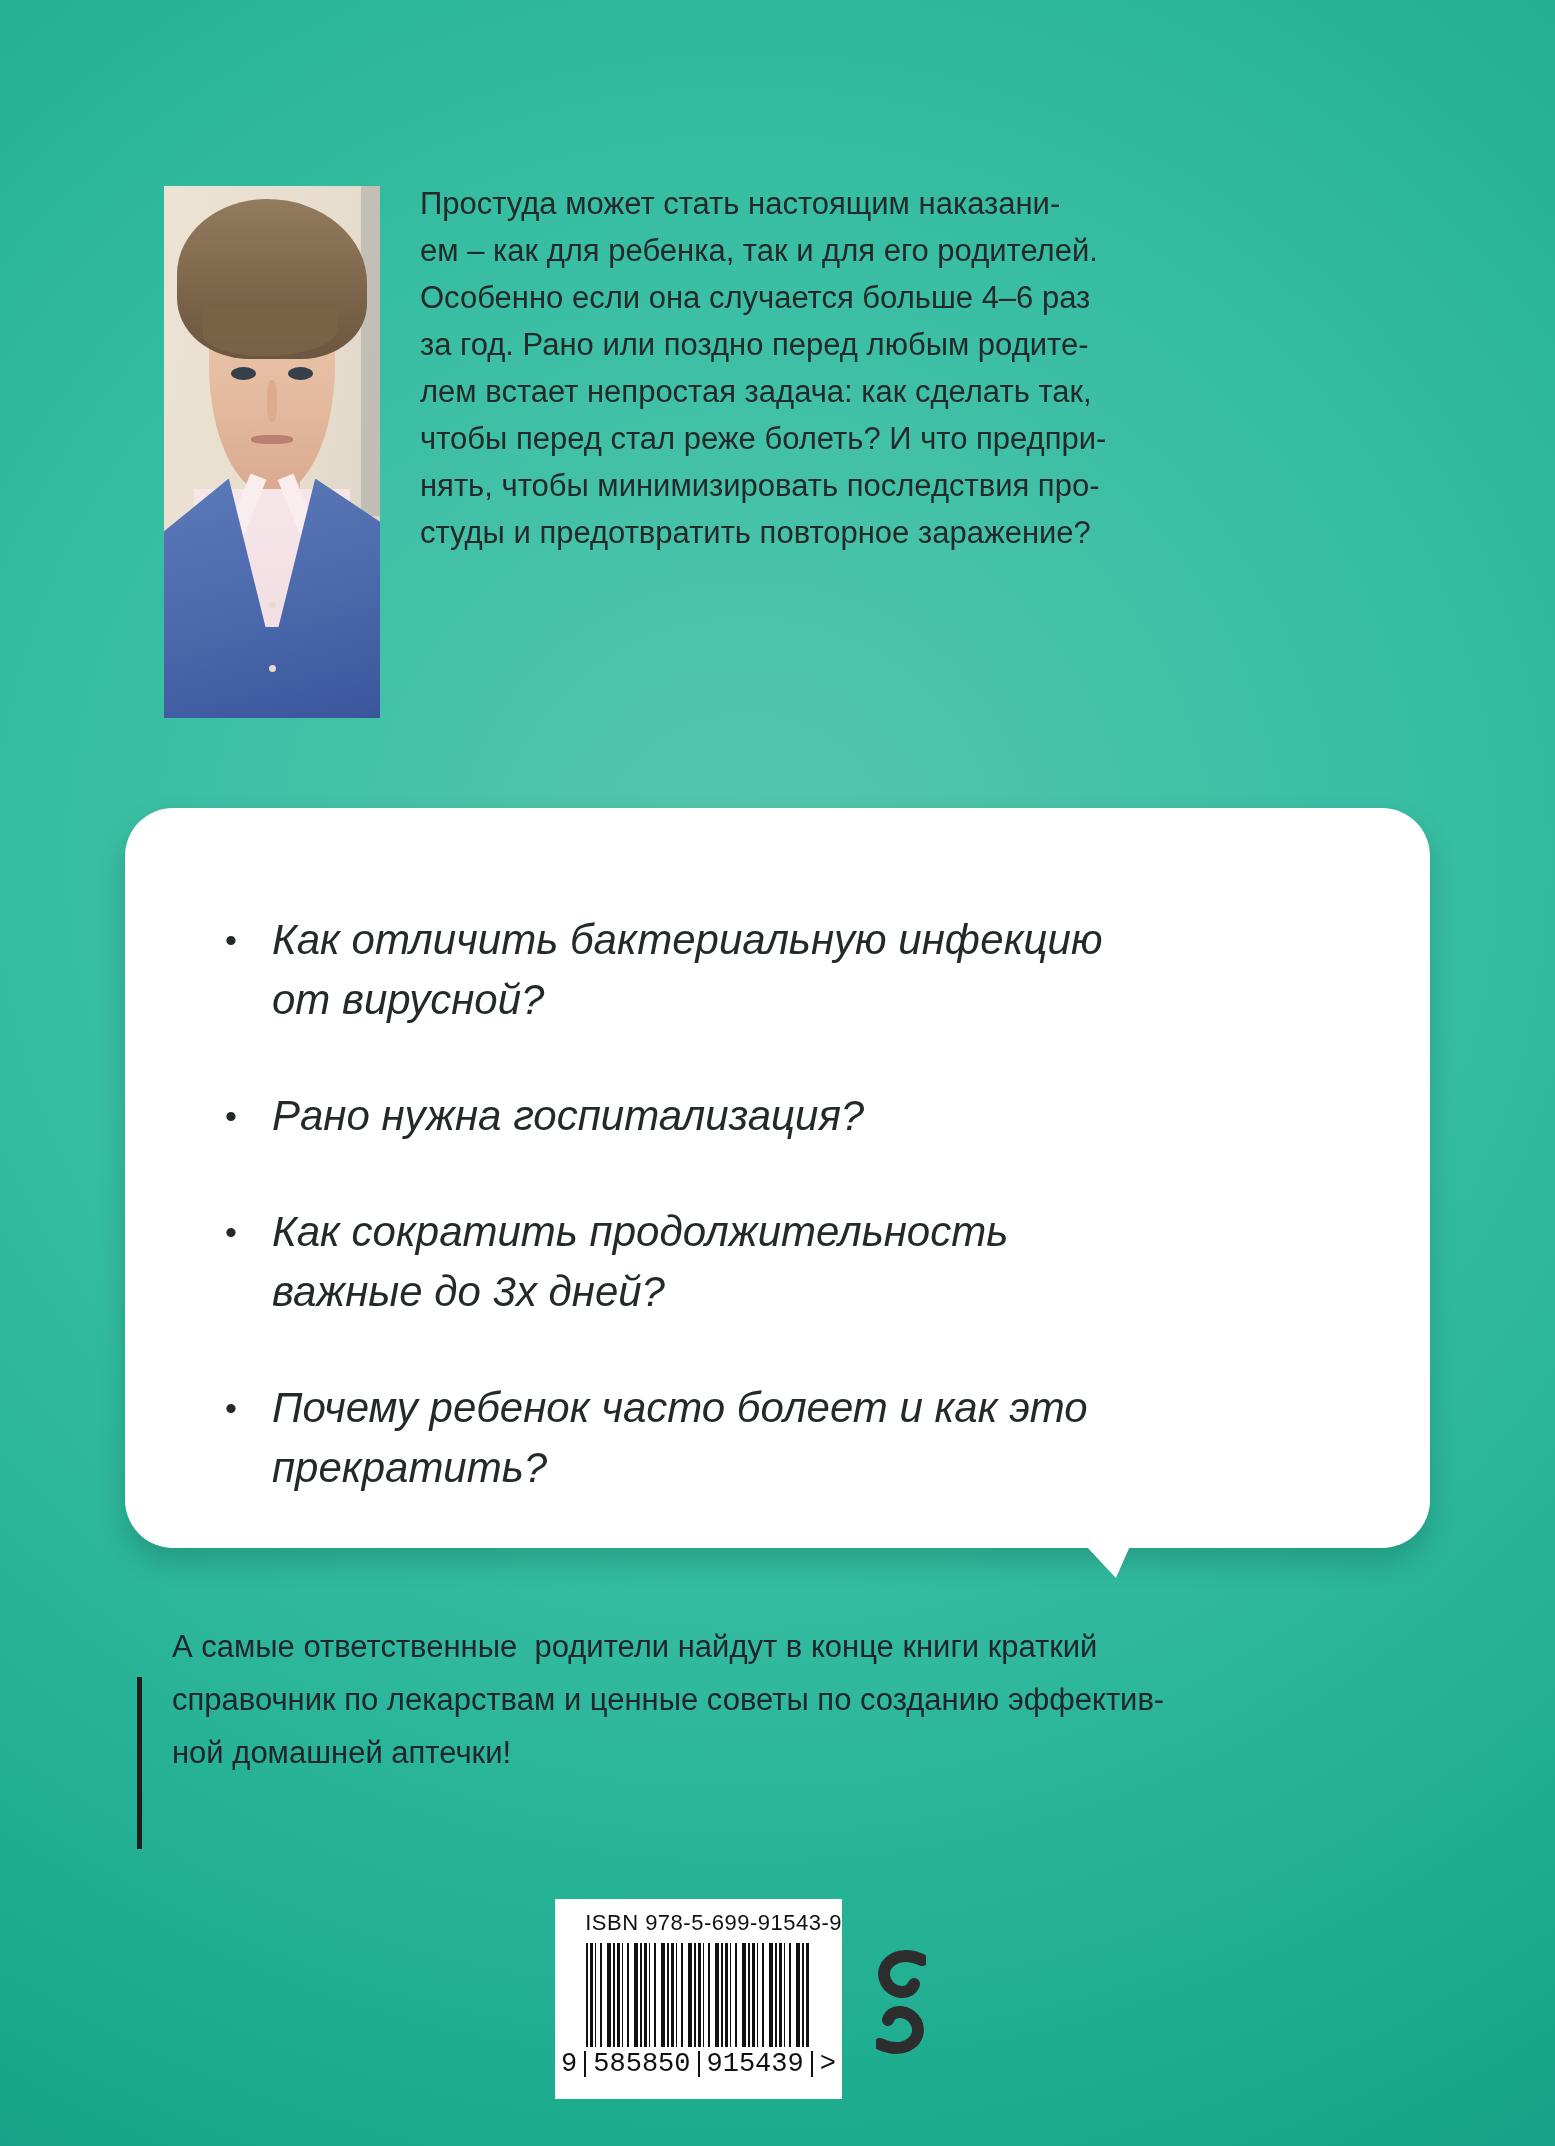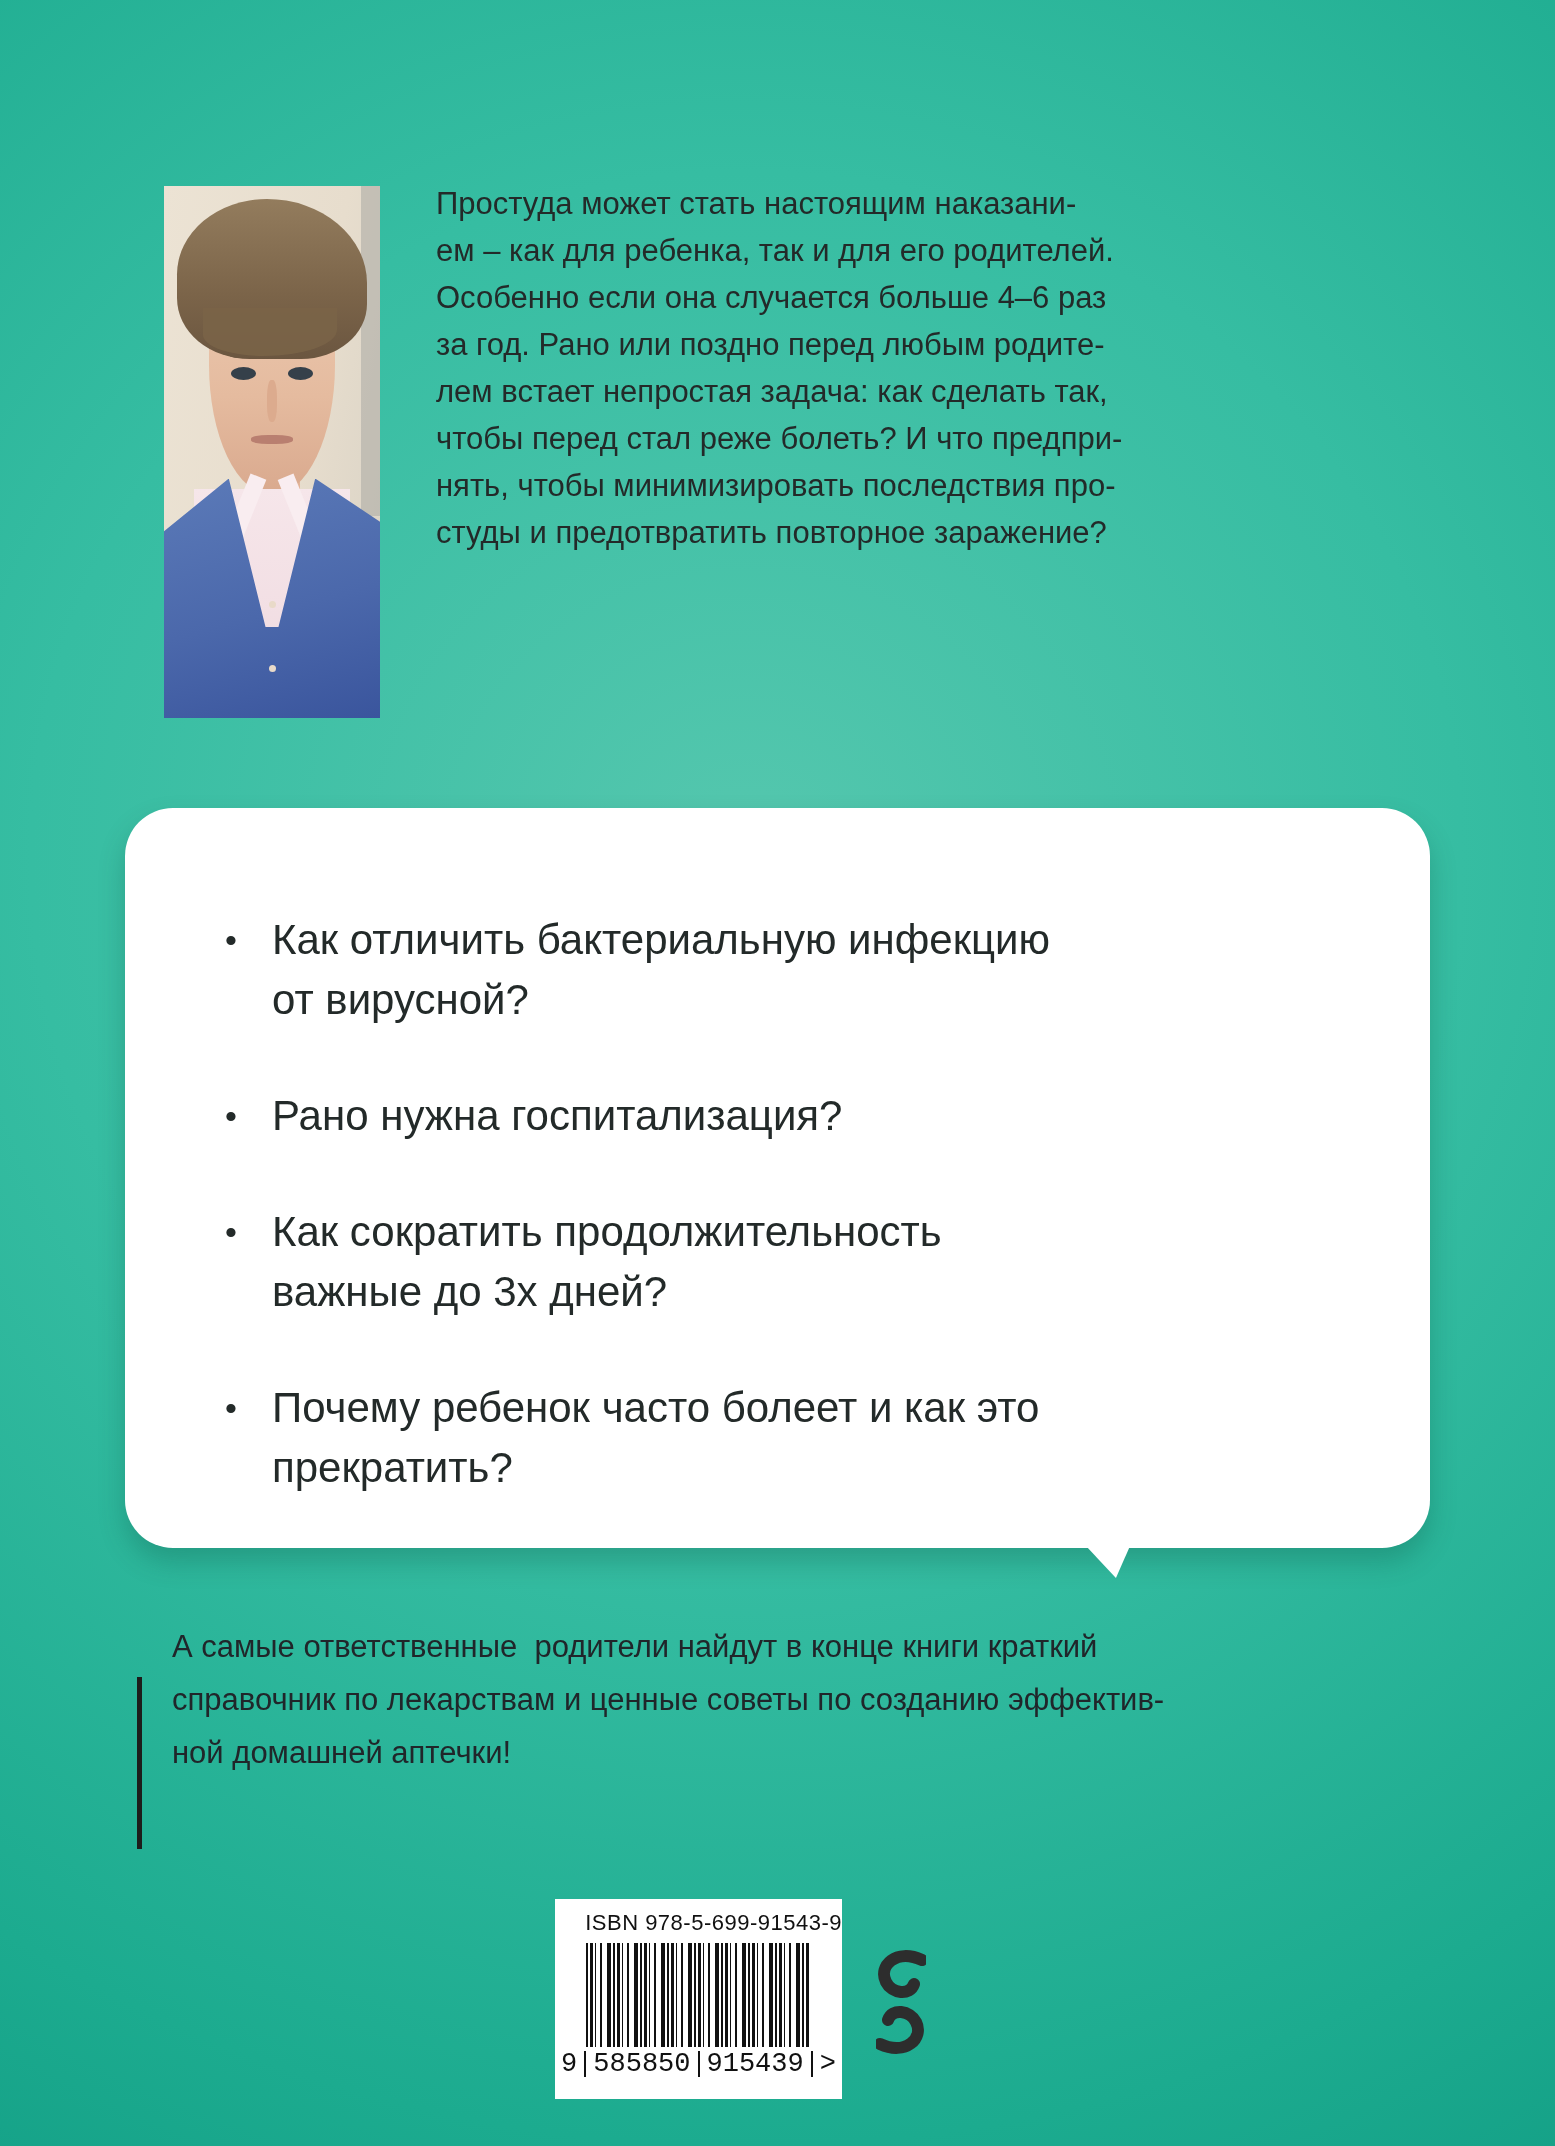--- a/index.html
+++ b/index.html
@@ -31,30 +31,30 @@
             background:linear-gradient(180deg,#f6e6ea 0%,#efd9df 100%);}
   .ph-sweater{position:absolute;left:0;top:55%;width:100%;height:45%;
               background:linear-gradient(165deg,#5b7ab8 0%,#4b68ab 55%,#3a559d 100%);
               clip-path:polygon(0 22%,30% 0,47% 62%,53% 62%,70% 0,100% 18%,100% 100%,0 100%);}
   .ph-collar{position:absolute;top:54%;width:8%;height:19%;background:#f9edf0;}
   .ph-collar.l{left:31%;transform:rotate(22deg);}
   .ph-collar.r{right:31%;transform:rotate(-22deg);}
   .ph-button{position:absolute;left:48.5%;width:7px;height:7px;border-radius:50%;background:#e9dac9;}
   .ph-button.b1{top:78%;} .ph-button.b2{top:90%;}
   
-  .intro{position:absolute;left:420px;top:180px;width:1030px;color:#232a29;margin-left:16px;}
+  .intro{position:absolute;left:420px;top:180px;width:1030px;color:#232a29;}
   .intro .line{white-space:pre;font-size:31px;line-height:47px;}
   .intro .para2{margin-top:31px;}
   
   .bubble{position:absolute;left:125px;top:808px;width:1305px;height:740px;background:#ffffff;
           border-radius:48px;box-shadow:0 14px 26px rgba(8,70,56,.25);box-sizing:border-box;
           padding:102px 80px 0 100px;color:#232a29;}
   .b-item{display:flex;margin-bottom:56px;}
   .b-dot{width:47px;flex:0 0 47px;font-size:34px;line-height:60px;color:#232a29;}
-  .b-lines .line{white-space:pre;font-size:42px;line-height:60px;}
+  .b-lines .line{white-space:pre;font-size:42px;line-height:60px;font-style:italic;}
   .tail{position:absolute;left:1086px;top:1546px;width:44px;height:32px;background:#ffffff;
         clip-path:polygon(0 0,100% 0,68% 100%);}
   
   .note-line{position:absolute;left:137px;top:1677px;width:5px;height:172px;background:#1d1d1b;}
   .note{position:absolute;left:172px;top:1620px;width:940px;color:#20262a;}
   .note .line{white-space:pre;font-size:31px;line-height:53px;}
   
   .isbn-box{position:absolute;left:555px;top:1899px;width:287px;height:200px;background:#ffffff;
             box-sizing:border-box;padding-top:11px;text-align:right;}
   .isbn-label{font-size:22px;color:#111111;letter-spacing:.5px;}

